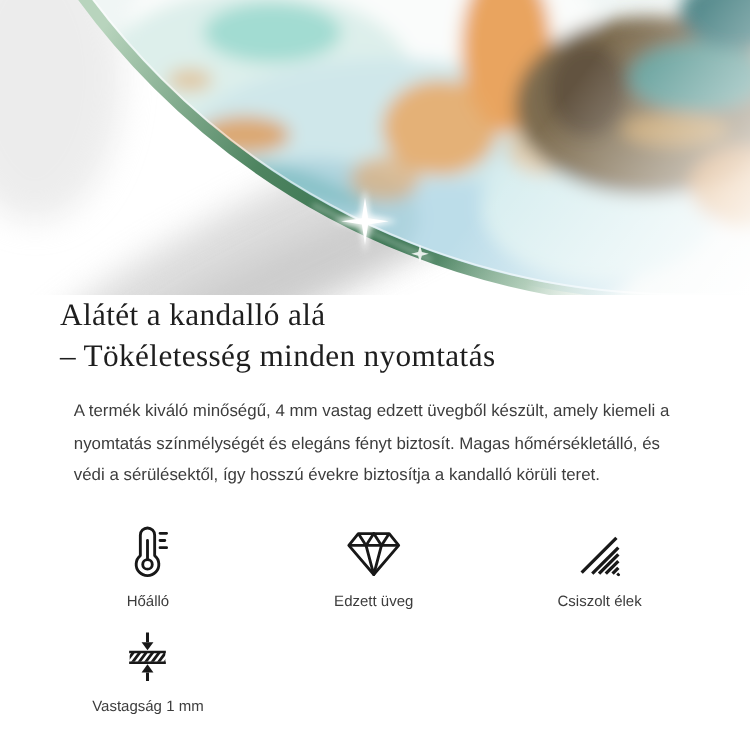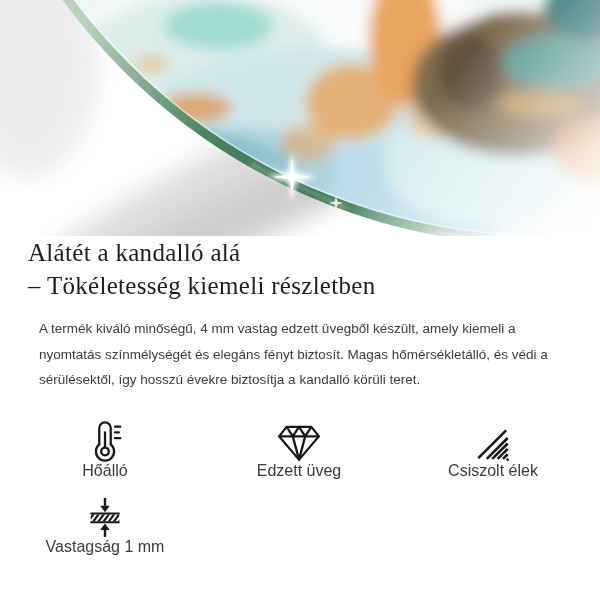--- a/index.html
+++ b/index.html
@@ -8,21 +8,21 @@
     font-family:"Liberation Sans", sans-serif;
     -webkit-font-smoothing:antialiased;
   }
   .page { width:600px; height:600px; position:relative; background:#fff; }
 
   
   .hero { height:236px; position:relative; overflow:hidden; }
   .hero svg { display:block; }
 
   
-  .content { padding:0 28px; }
+  .content { padding:0 48px; }
   .title {
     font-family:"Liberation Serif", "DejaVu Serif", serif;
     font-weight:400;
     font-size:25px;
     line-height:33px;
     letter-spacing:0.3px;
     color:#1e1e1e;
     margin:0;
   }
   .desc {
@@ -36,21 +36,22 @@
   
   .features {
     margin:27px -18px 0 -20px;
     display:grid;
     grid-template-columns:1fr 1fr 1fr;
     row-gap:16px;
   }
   .feature { display:flex; flex-direction:column; align-items:center; }
   .icon-box { height:42px; display:flex; align-items:flex-end; justify-content:center; }
   .feature-label {
-    font-size:16px;
+    margin-top:12px;
+    font-size:12px;
     color:#3c3c3c;
     white-space:nowrap;
   }
   .icon-stroke { stroke:#181818; fill:none; stroke-width:2.4; }
 
   
   .uhd-box {
     width:37px; height:33px;
     border:2.6px solid #161616;
     border-radius:6px;
@@ -137,21 +138,21 @@
       <g>
         <path d="M250 164 L345 208" stroke="#ffffff" stroke-width="3" opacity="0.45" filter="url(#blurTiny)"></path>
         <path d="M292 151 L296 172 L318 177 L296 182 L292 203 L288 182 L266 177 L288 172 Z" fill="#ffffff" opacity="0.9" filter="url(#blurTiny)"></path>
         <path d="M292 158 L294.5 174.5 L311 177 L294.5 179.5 L292 196 L289.5 179.5 L273 177 L289.5 174.5 Z" fill="#ffffff"></path>
         <path d="M336 196 L337.5 201.5 L343 203 L337.5 204.5 L336 210 L334.5 204.5 L329 203 L334.5 201.5 Z" fill="#ffffff" opacity="0.85"></path>
       </g>
     </svg>
   </div>
 
   <div class="content">
-    <h1 class="title"><span>Alátét a kandalló alá</span><br><span>– Tökéletesség kiemeli részletben</span></h1>
+    <h1 class="title"><span>Alátét a kandalló alá</span><br><span>– Tökéletesség minden nyomtatás</span></h1>
 
     <p class="desc">A termék kiváló minőségű, 4 mm vastag edzett üvegből készült, amely kiemeli a nyomtatás színmélységét és elegáns fényt biztosít. Magas hőmérsékletálló, és védi a sérülésektől, így hosszú évekre biztosítja a kandalló körüli teret.</p>
 
     <div class="features">
 
       <div class="feature">
         <div class="icon-box">
           <svg width="42" height="42" viewBox="0 0 44 44">
             <path class="icon-stroke" stroke-linejoin="round" d="M28 8.5 A6 6 0 0 0 16 8.5 V25.6 A9.5 9.5 0 1 0 28 25.6 Z"></path>
             <path class="icon-stroke" stroke-linecap="round" d="M22 13 V28"></path>

